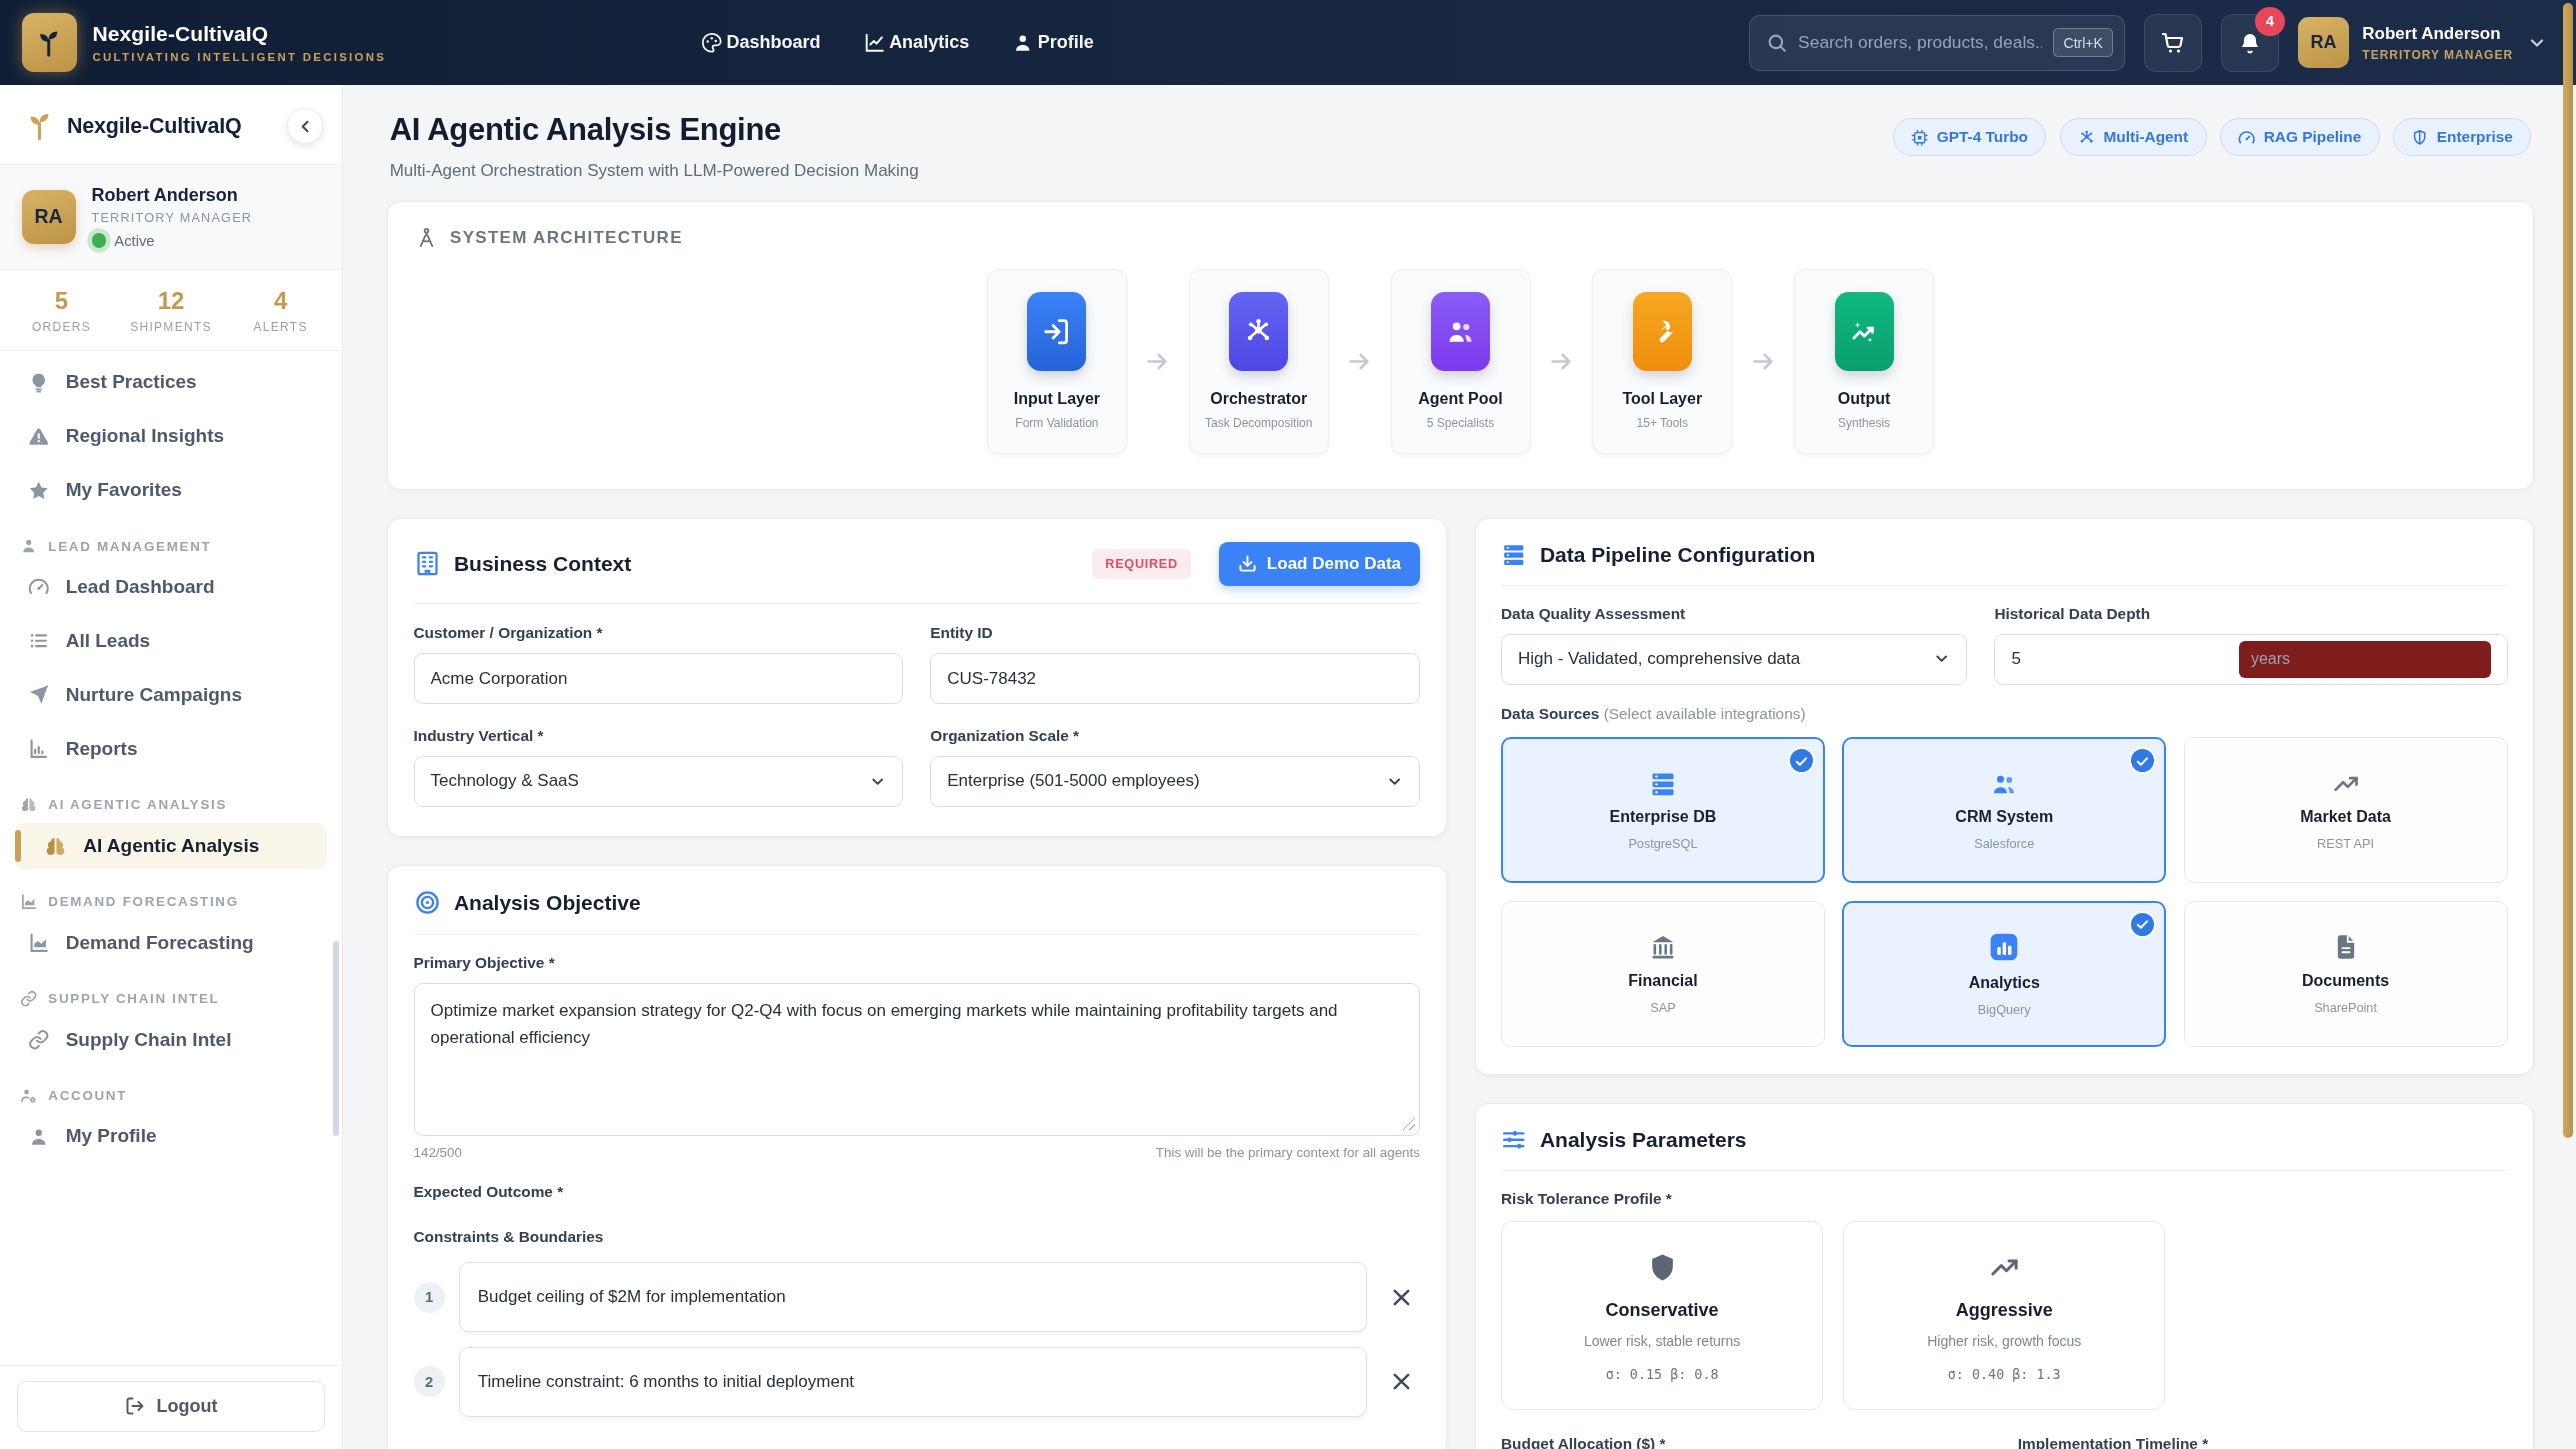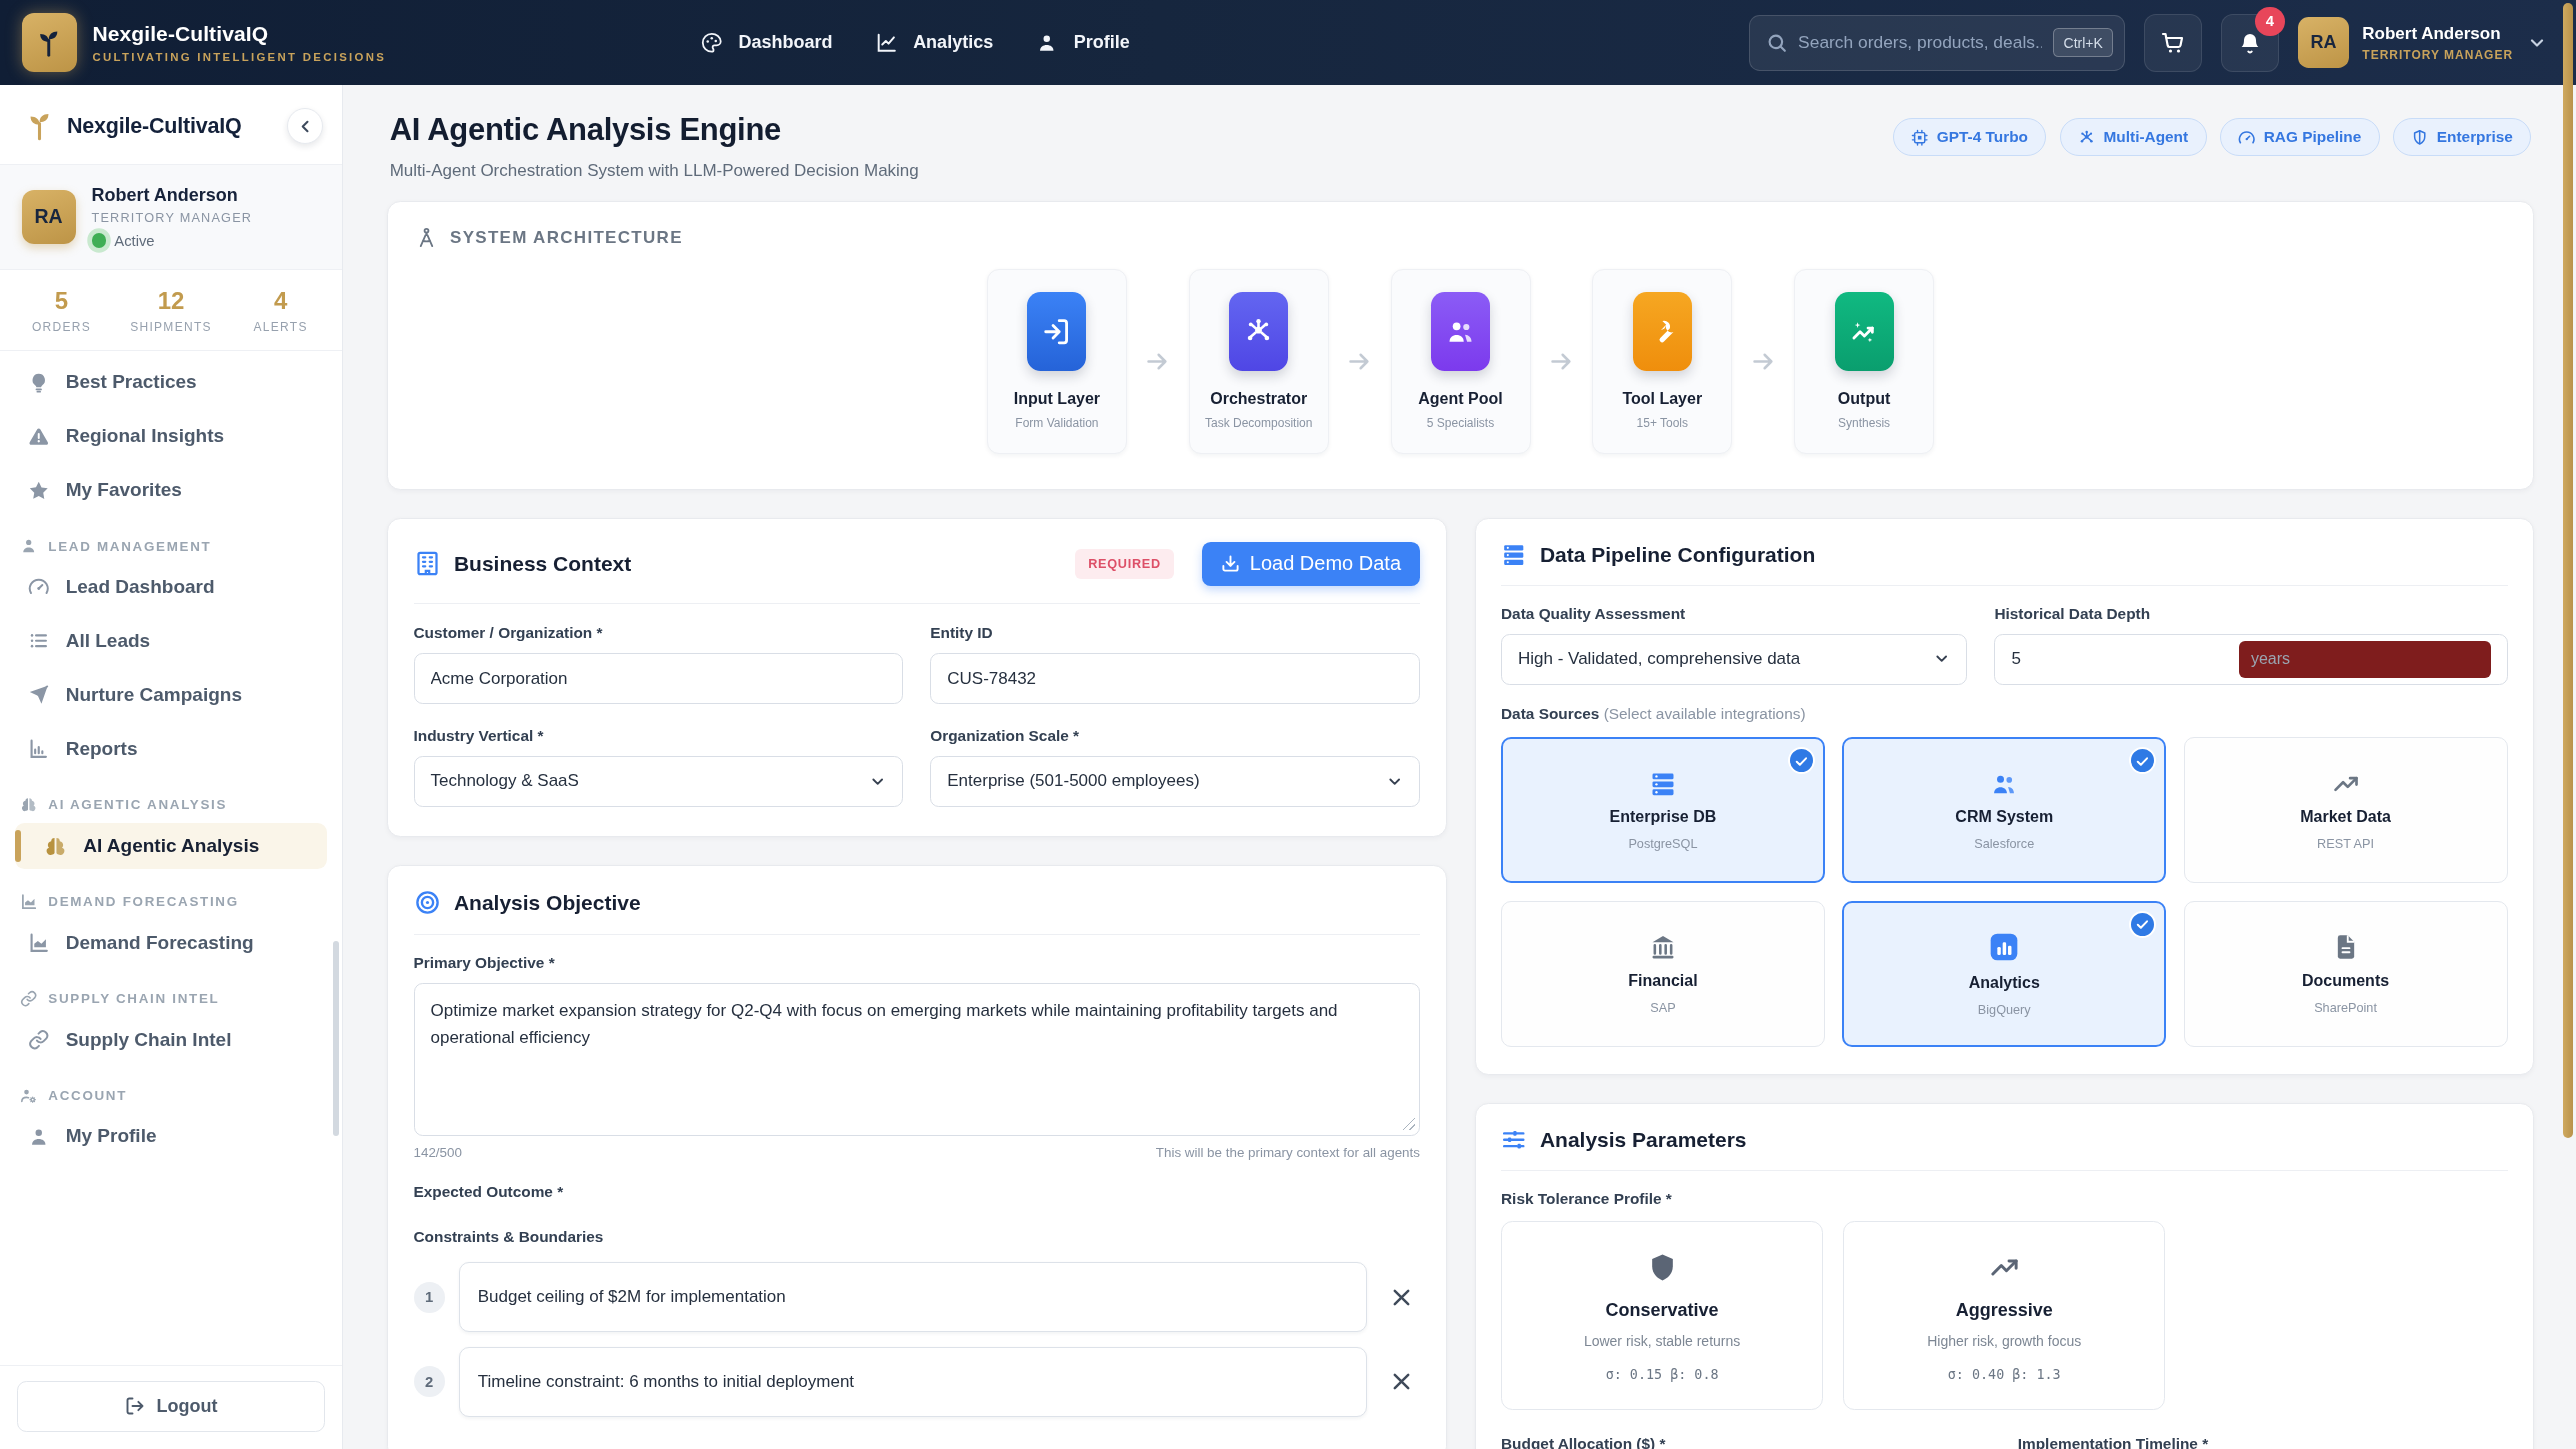--- a/index.html
+++ b/index.html
@@ -10,21 +10,21 @@
 
   
   .topbar { height:85px; background:linear-gradient(90deg,#101e35 0%, #16263e 45%, #1c2d4a 100%);
     display:flex; align-items:center; padding:0 29.5px 0 21.5px; position:relative; z-index:5; }
   .brand-block { display:flex; align-items:center; gap:16px; }
   .logo-tile { width:55px; height:59px; border-radius:12px; background:linear-gradient(160deg,#d8b266,#bd9446);
     display:flex; align-items:center; justify-content:center; box-shadow:0 0 16px rgba(201,163,91,.45); }
   .brand-name { font-size:21px; font-weight:bold; color:#fff; letter-spacing:0.1px; }
   .brand-tagline { font-size:11.4px; font-weight:bold; color:#c9a35b; letter-spacing:2.3px; margin-top:5.4px; }
   .nav-links { display:flex; gap:43px; margin-left:315px; }
-  .nav-link { display:flex; align-items:center; gap:16px; color:#f2f5fa; font-size:18px; font-weight:bold; cursor:pointer; }
+  .nav-link { display:flex; align-items:center; gap:4px; color:#f2f5fa; font-size:18px; font-weight:bold; cursor:pointer; }
   .nav-right { margin-left:auto; display:flex; align-items:center; gap:19px; }
   .searchbox { width:376px; height:56px; background:rgba(255,255,255,.07); border:1.3px solid rgba(255,255,255,.14);
     border-radius:10.7px; display:flex; align-items:center; padding:0 10.7px 0 16px; gap:10.7px; }
   .searchbox input { flex:1; min-width:0; background:transparent; border:none; outline:none; color:#dfe7f1;
     font-size:17.4px; font-family:"Liberation Sans",sans-serif; }
   .searchbox input::placeholder { color:#93a4bd; }
   .kbd-chip { background:rgba(255,255,255,.10); border:1.3px solid rgba(255,255,255,.28); color:#d6dfeb;
     font-size:14px; padding:5.4px 9.4px; border-radius:5.4px; white-space:nowrap; }
   .icon-btn { width:58px; height:58px; border-radius:12px; background:rgba(255,255,255,.06);
     border:1.3px solid rgba(255,255,255,.10); display:flex; align-items:center; justify-content:center;
@@ -109,21 +109,21 @@
   .inp { height:51px; padding:0 16px; outline:none; }
   .sel { height:51px; display:flex; align-items:center; padding:0 16px; cursor:pointer; }
   .sel span { flex:1; }
   .sel .ic { color:#374151; }
   .fgrid { display:grid; grid-template-columns:1fr 1fr; gap:23px 27px; padding:20px 25.5px 29.5px; }
   .fcell {}
 
   .req-badge { background:#fdecef; color:#dd5068; font-size:12.7px; font-weight:bold; letter-spacing:0.7px;
     padding:8px 13.4px; border-radius:6px; }
   .btn-primary { display:flex; align-items:center; gap:9.4px; background:#3b82f6; color:#fff; border:none;
-    font-family:"Liberation Sans",sans-serif; font-size:20px; font-weight:normal; height:44px; padding:0 19px;
+    font-family:"Liberation Sans",sans-serif; font-size:17px; font-weight:bold; height:44px; padding:0 19px;
     border-radius:8.7px; cursor:pointer; box-shadow:0 4px 9.4px rgba(59,130,246,.30); }
 
   .ta-wrap { position:relative; }
   .ta { padding:14.8px 16px; line-height:1.55; resize:none; display:block; outline:none; }
   .ta-handle { position:absolute; right:5.4px; bottom:5.4px; width:12px; height:12px;
     background:linear-gradient(135deg, transparent 0 46%, #aab4bf 46% 54%, transparent 54% 72%, #aab4bf 72% 80%, transparent 80%); }
 
   .meta-row { display:flex; justify-content:space-between; font-size:13.4px; color:#8a94a3; margin-top:9.4px; }
 
   .constraint-row { display:flex; align-items:center; gap:14.8px; margin-bottom:14.8px; }

